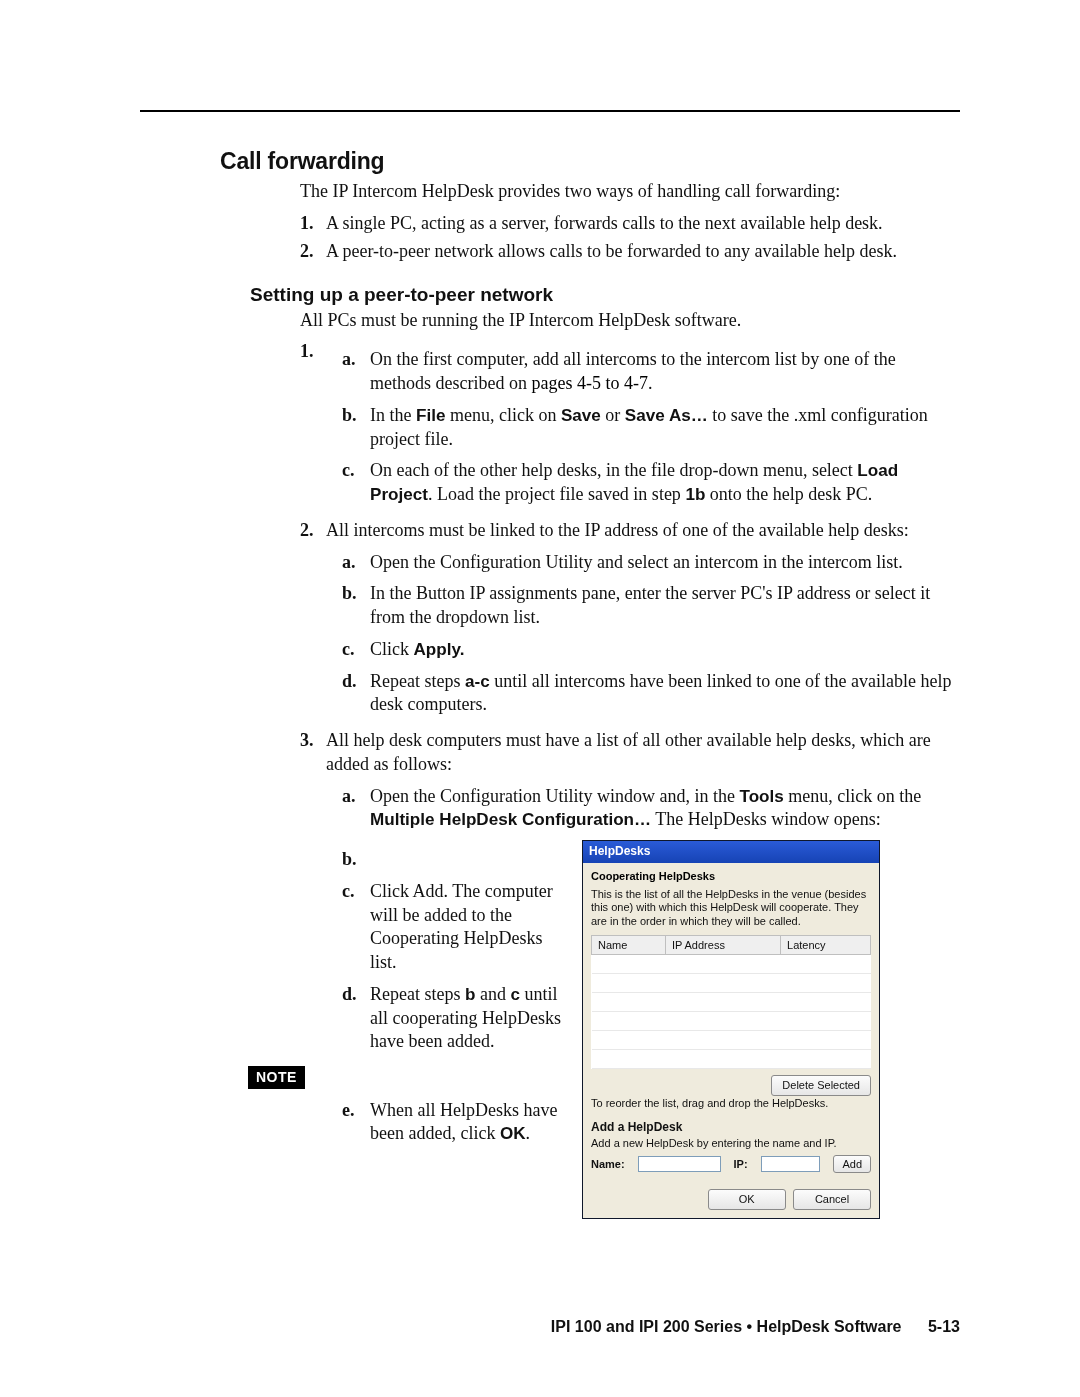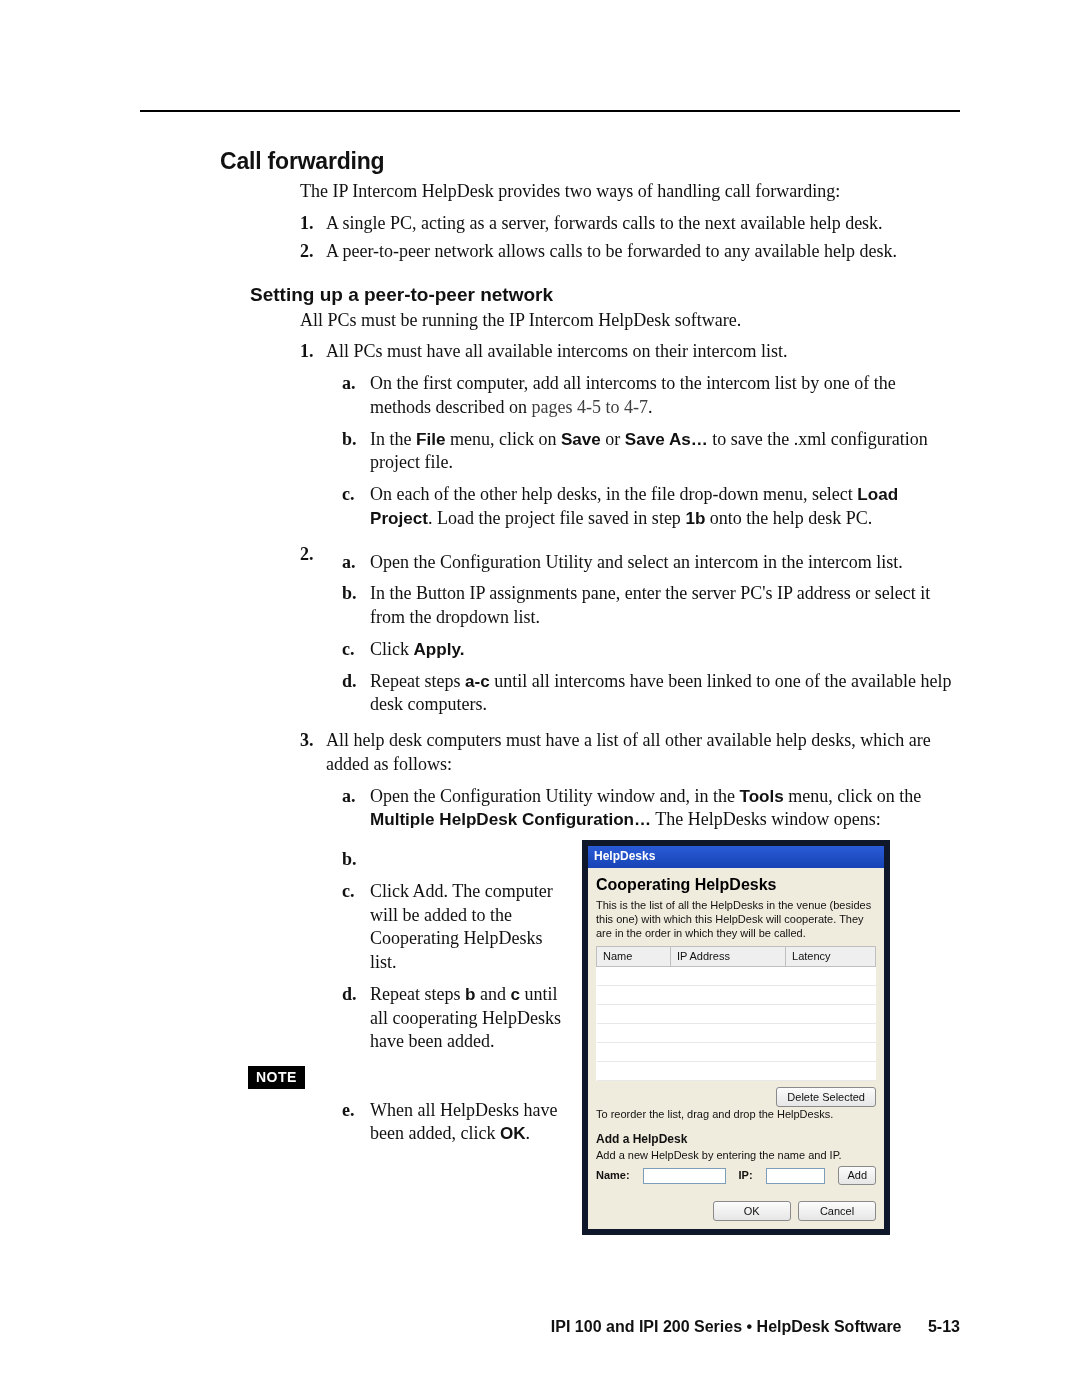--- a/index.html
+++ b/index.html
@@ -65,21 +65,21 @@
     flex: 0 0 28px;
   }
   h3.subhead {
     font-family: Arial, Helvetica, sans-serif;
     font-weight: 900;
     font-size: 19px;
     margin: 18px 0 2px 0;
     padding-left: 110px;
   }
   a.crossref {
-    color: #404040;
+    color: #000000;
     text-decoration: none;
   }
   .two-col {
     display: flex;
     align-items: flex-start;
     gap: 16px;
     margin-top: 4px;
   }
   .two-col .left-col {
     flex: 0 0 240px;
@@ -101,40 +101,40 @@
     margin-right: 10px;
     flex: 0 0 auto;
     margin-top: 2px;
   }
   .note-text {
     font-style: italic;
   }
   
   .dialog {
     width: 296px;
-    border: 6px solid #0f172a;
+    border: 1px solid #0f172a;
     font-family: Tahoma, Arial, sans-serif;
     font-size: 12px;
     background: #efebdd;
   }
   .titlebar {
     background: linear-gradient(#2a5bd7, #1643b5);
     color: #fff;
     font-weight: 700;
     padding: 3px 6px;
     font-size: 12px;
   }
   .dlg-body {
     padding: 6px 8px 8px 8px;
   }
   .dlg-group-title {
     font-weight: 700;
     margin-bottom: 4px;
     color: #000;
-    font-size: 16px;
+    font-size: 11px;
   }
   .dlg-desc {
     font-size: 11px;
     line-height: 1.25;
     margin-bottom: 6px;
   }
   table.dlg-table {
     width: 100%;
     border-collapse: collapse;
     background: #fff;
@@ -243,21 +243,20 @@
 
   <div class="body-offset">
 
     <p class="lead">All PCs must be running the IP Intercom HelpDesk software.</p>
 
     <ol class="main-steps">
 
       <li>
         <span class="num">1.</span>
         <div>
-          <span>All PCs must have all available intercoms on their intercom list.</span>
           <ol class="sub-letters" style="padding-left:16px;">
             <li>
                 <span class="num">a.</span>
               <span>
                 <span>On the first computer, add all intercoms to the intercom list by one of the methods described on </span><a href="#" class="crossref">pages 4-5 to 4-7</a><span>.</span>
               </span>
             </li>
             <li>
                 <span class="num">b.</span>
               <span>
@@ -270,20 +269,21 @@
                 <span>On each of the other help desks, in the file drop-down menu, select </span><b>Load Project</b><span>.  Load the project file saved in step </span><b>1b</b><span> onto the help desk PC.</span>
               </span>
             </li>
           </ol>
         </div>
       </li>
 
       <li>
         <span class="num">2.</span>
         <div>
+          <span>All intercoms must be linked to the IP address of one of the available help desks:</span>
           <ol class="sub-letters" style="padding-left:16px;">
             <li>
                 <span class="num">a.</span>
                 <span>Open the Configuration Utility and select an intercom in the intercom list.</span>
               </li>
             <li>
                 <span class="num">b.</span>
                 <span>In the Button IP assignments pane, enter the server PC's IP address or select it from the dropdown list.</span>
               </li>
             <li>

